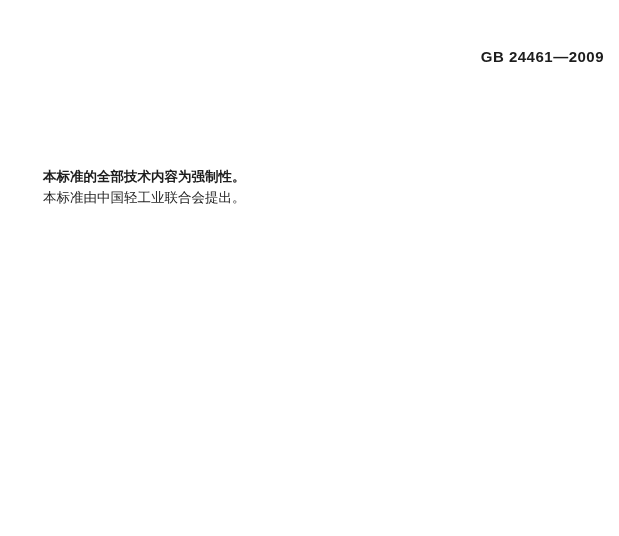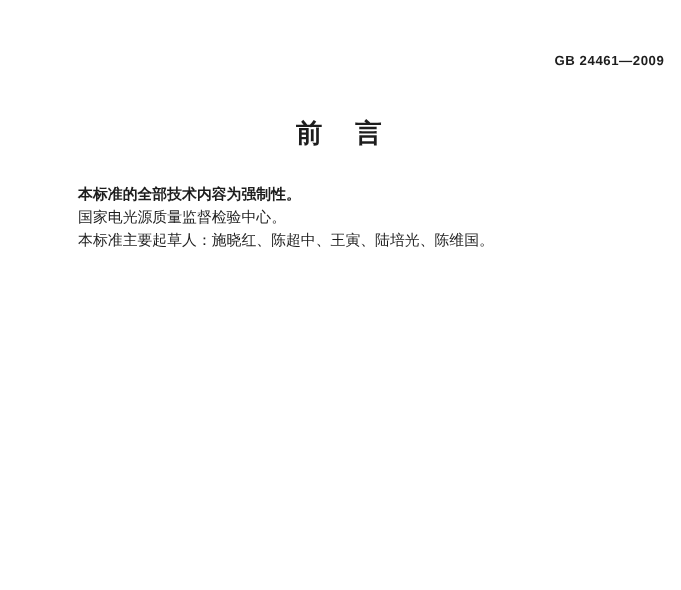--- a/index.html
+++ b/index.html
@@ -19,21 +19,21 @@
     position: absolute;
     inset: 0;
     background: #ffffff;
   }
   .std-num {
     position: absolute;
     top: 48px;
     right: 15px;
     font-family: "Liberation Sans", "DejaVu Sans", sans-serif;
     font-weight: bold;
-    font-size: 12px;
+    font-size: 15px;
     letter-spacing: 0.5px;
     white-space: nowrap;
   }
   .fore-title {
     position: absolute;
     top: 105px;
     left: 0;
     width: 100%;
     margin: 0;
     text-align: center;
@@ -43,38 +43,35 @@
   }
   .content {
     position: absolute;
     left: 16px;
     right: 15px;
     top: 167px;
     font-size: 13.5px;
     line-height: 20.8px;
     text-align: justify;
     text-justify: inter-ideograph;
-    margin-left: 28px;
   }
   .para {
     margin: 0;
     text-indent: 2em;
   }
   .para.bold {
     font-weight: bold;
   }
 </style>
 </head>
 <body>
 
 <div class="page">
 
   <div class="std-num">GB 24461—2009</div>
 
-  <h1 class="fore-title">前　言</h1>
 
   <div class="content">
     <p class="para bold">本标准的全部技术内容为强制性。</p>
-    <p class="para">国家电光源质量监督检验中心。</p>
-    <p class="para">本标准主要起草人：施晓红、陈超中、王寅、陆培光、陈维国。</p>
+    <p class="para">本标准由中国轻工业联合会提出。</p>
   </div>
 
 </div>
 
 </body></html>

